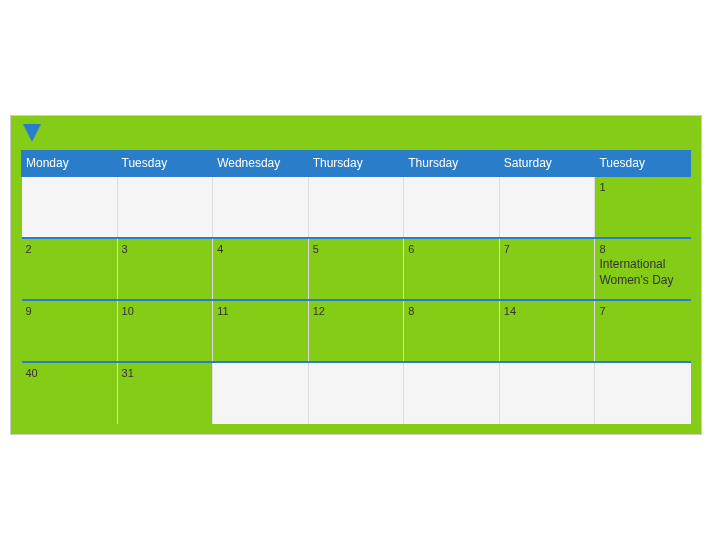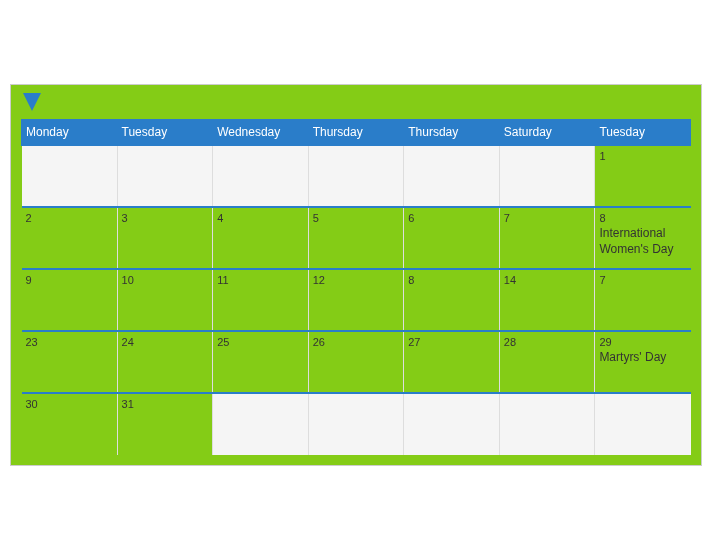--- a/index.html
+++ b/index.html
@@ -195,47 +195,23 @@
           <td>
             <span class="day-num">8</span>
           </td>
           <td>
             <span class="day-num">14</span>
           </td>
           <td class="sunday">
             <span class="day-num">7</span>
           </td>
         </tr>
-        <tr>
-          <td class="monday">
-            <span class="day-num">23</span>
-          </td>
-          <td>
-            <span class="day-num">24</span>
-          </td>
-          <td>
-            <span class="day-num">25</span>
-          </td>
-          <td>
-            <span class="day-num">26</span>
-          </td>
-          <td>
-            <span class="day-num">27</span>
-          </td>
-          <td>
-            <span class="day-num">28</span>
-          </td>
-          <td class="sunday">
-            <span class="day-num">29</span>
-            <div class="event">Martyrs' Day</div>
-          </td>
-        </tr>
         <tr class="last-row">
           <td class="monday">
-            <span class="day-num">30</span>
+            <span class="day-num">40</span>
           </td>
           <td>
             <span class="day-num">31</span>
           </td>
           <td class="empty-cell"></td>
           <td class="empty-cell"></td>
           <td class="empty-cell"></td>
           <td class="empty-cell"></td>
           <td class="sunday empty-cell"></td>
         </tr>

